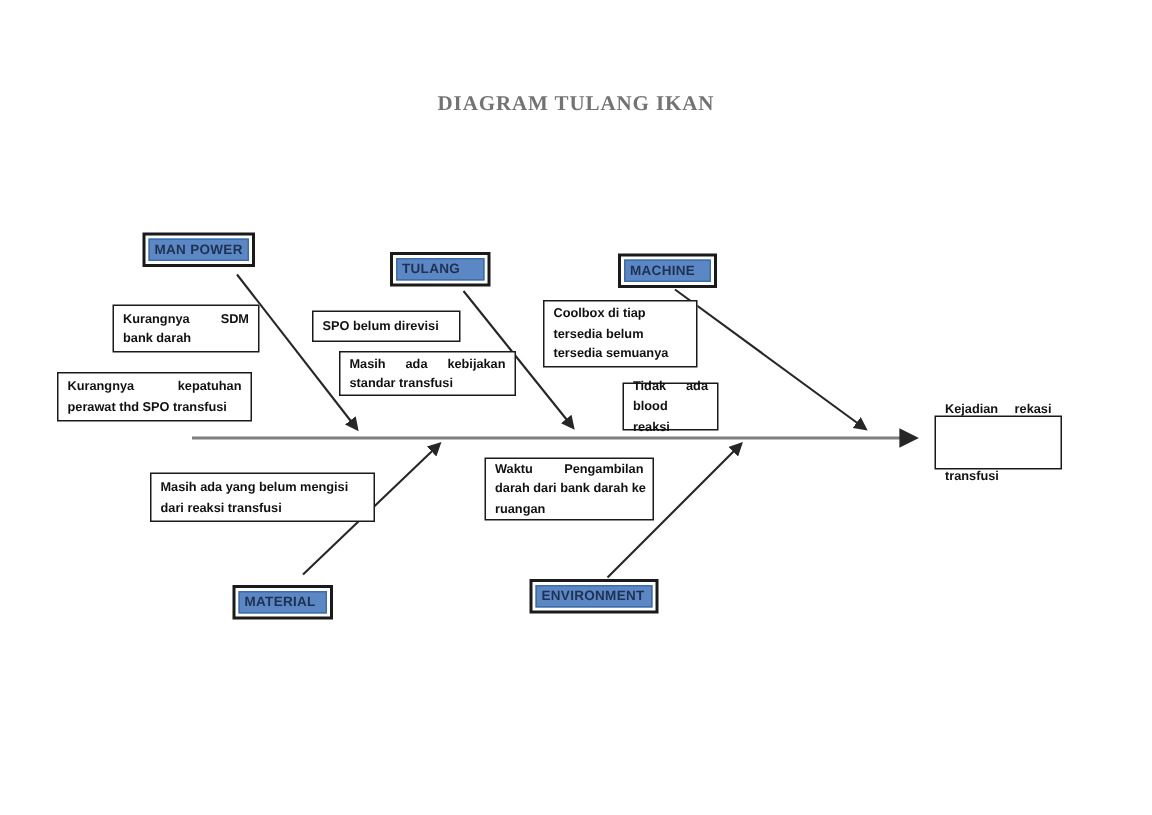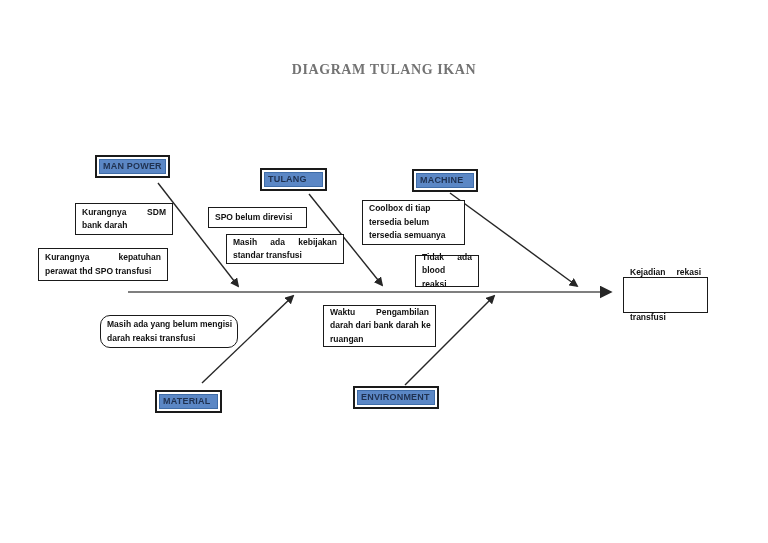--- a/index.html
+++ b/index.html
@@ -104,23 +104,23 @@
     <div class="line">Coolbox di tiap</div>
     <div class="line">tersedia belum</div>
     <div class="line">tersedia semuanya</div>
   </div>
 
   <div class="cause" style="left:415px; top:255px; width:64px; height:32px;">
     <div class="line spread">Tidak ada blood</div>
     <div class="line">reaksi</div>
   </div>
 
-  <div class="cause" style="left:100px; top:315px; width:138px; height:33px;border-radius:10px;">
+  <div class="cause" style="left:100px; top:315px; width:150px; height:33px;">
     <div class="line">Masih ada yang belum mengisi</div>
-    <div class="line">darah reaksi transfusi</div>
+    <div class="line">dari reaksi transfusi</div>
   </div>
 
   <div class="cause" style="left:323px; top:305px; width:113px; height:42px;">
     <div class="line spread">Waktu Pengambilan</div>
     <div class="line">darah dari bank darah ke</div>
     <div class="line">ruangan</div>
   </div>
 
   <div class="cause" style="left:623px; top:277px; width:85px; height:36px;gap:32px;">
     <div class="line spread">Kejadian rekasi</div>

